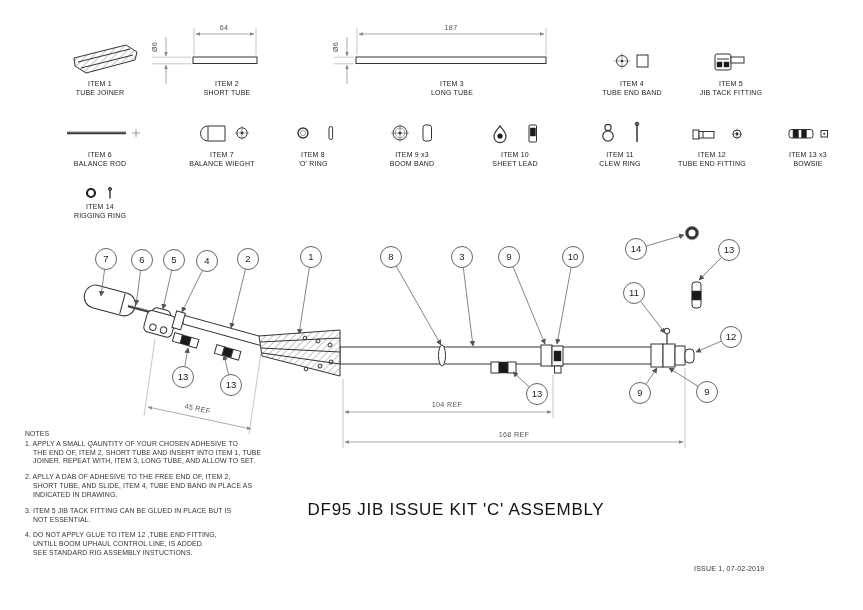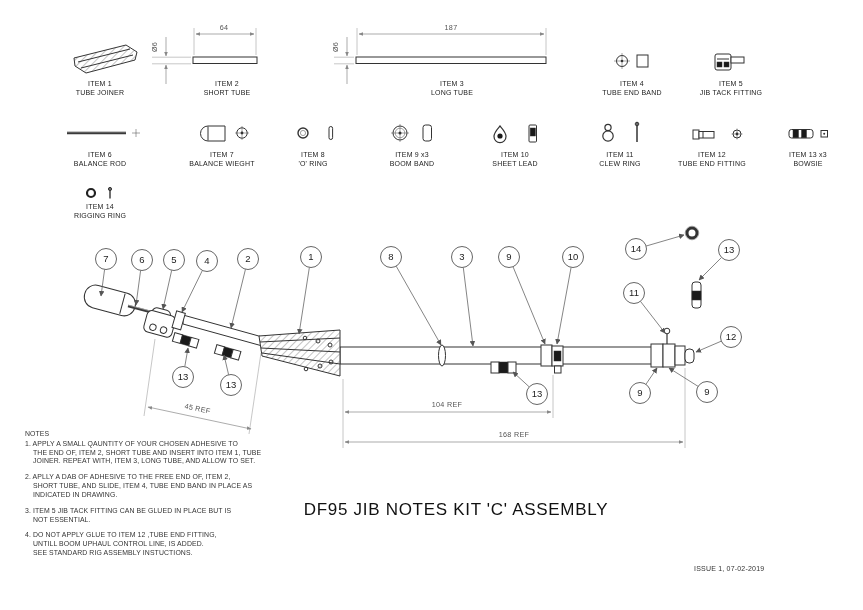--- a/index.html
+++ b/index.html
@@ -435,16 +435,16 @@
   <div class="note">2. APLLY A DAB OF ADHESIVE TO THE FREE END OF, ITEM 2,
 SHORT TUBE, AND SLIDE, ITEM 4, TUBE END BAND IN PLACE AS
 INDICATED IN DRAWING.</div>
   <div class="note">3. ITEM 5 JIB TACK FITTING CAN BE GLUED IN PLACE BUT IS
 NOT ESSENTIAL.</div>
   <div class="note">4. DO NOT APPLY GLUE TO ITEM 12 ,TUBE END FITTING,
 UNTILL BOOM UPHAUL CONTROL LINE, IS ADDED.
 SEE STANDARD RIG ASSEMBLY INSTUCTIONS.</div>
 </div>
 
-<div class="title">DF95 JIB NOTES KIT 'C' ASSEMBLY</div>
+<div class="title">DF95 JIB ISSUE KIT 'C' ASSEMBLY</div>
 <div class="issue">ISSUE 1, 07-02-2019</div>
 
 </div>
 
 </body></html>

